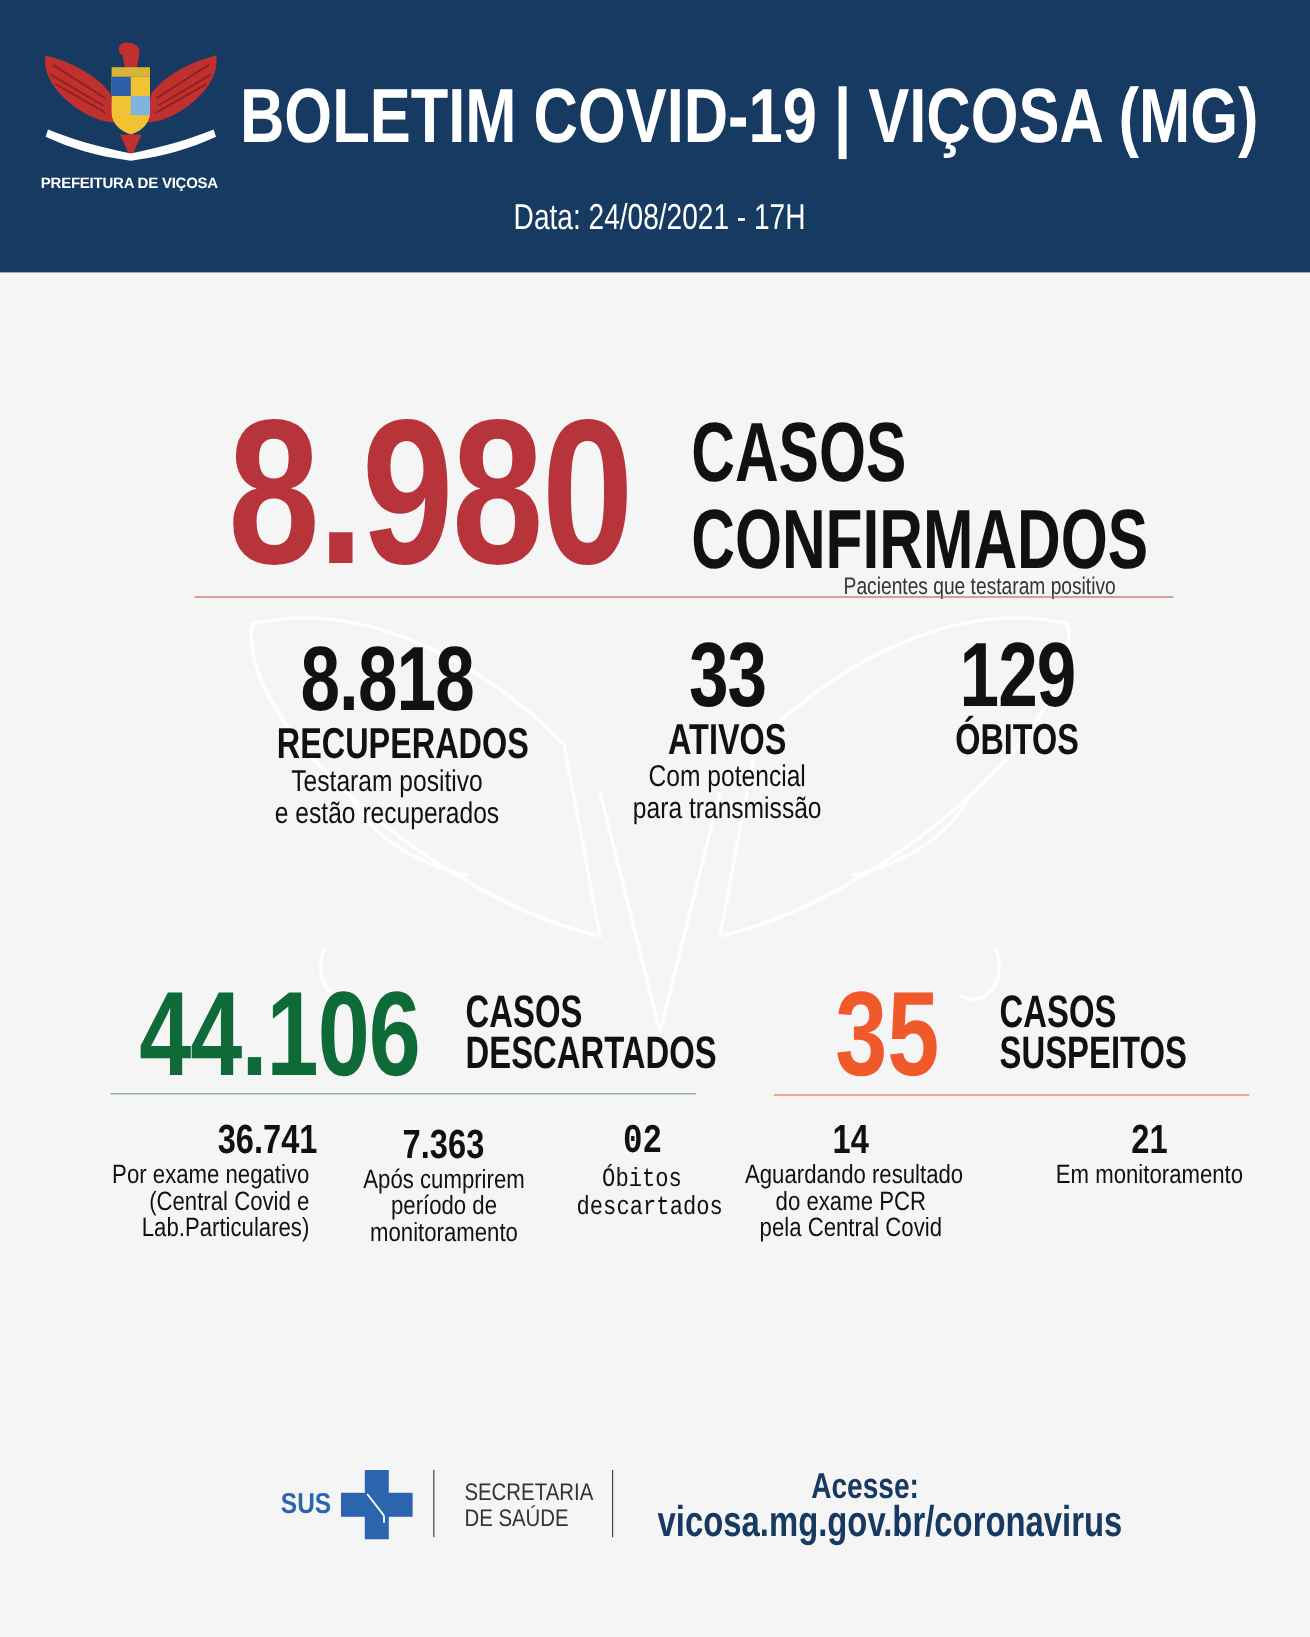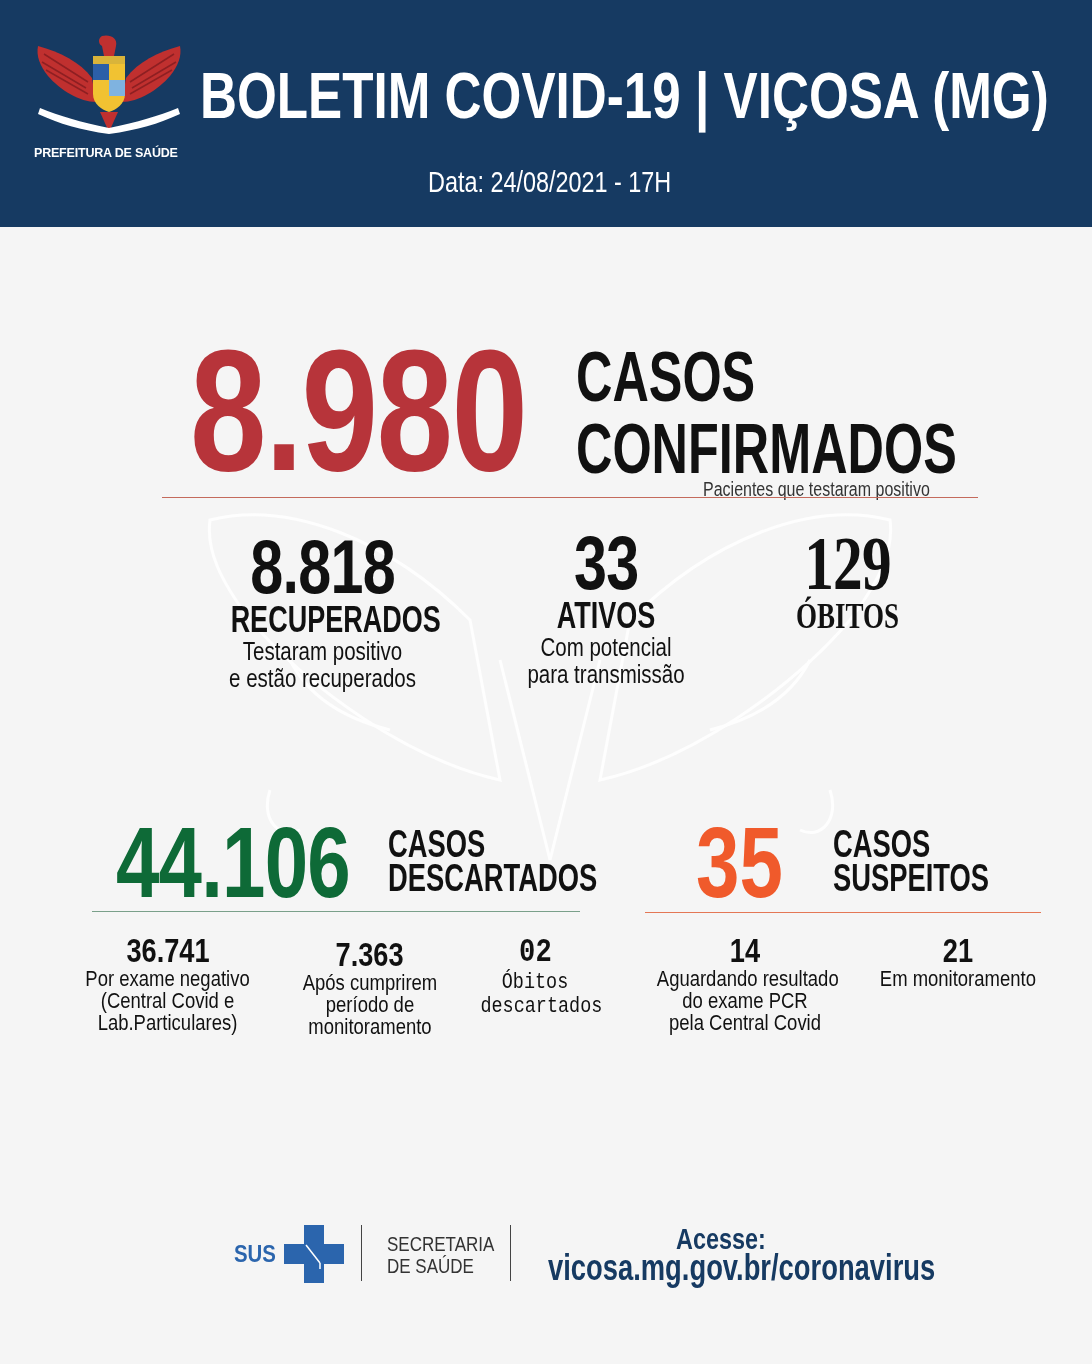--- a/index.html
+++ b/index.html
@@ -65,21 +65,21 @@
     .stat .lbl {
       font-weight: bold; font-size: 36px; line-height: 36px; color: #111;
       transform: scaleX(0.75); display: block; white-space: nowrap;
     }
     .stat .desc {
       font-size: 25px; line-height: 27px; color: #111;
       transform: scaleX(0.82); display: block; white-space: nowrap;
     }
     .stat-rec { left: 200px; top: 532px; width: 245px; }
     .stat-at { left: 494px; top: 528px; width: 224px; }
-    .stat-ob { left: 760px; top: 528px; width: 175px; font-family: Liberation Serif, serif; }
+    .stat-ob { left: 760px; top: 528px; width: 175px; }
 
     
     .big-green {
       position: absolute; left: 116px; top: 812px;
       color: #0e6a37; font-weight: bold; font-size: 100px; line-height: 100px;
       transform: scaleX(0.78); transform-origin: left top; white-space: nowrap; letter-spacing: -1px;
     }
     .desc-l1, .desc-l2, .susp-l1, .susp-l2 {
       position: absolute; color: #111; font-weight: bold; font-size: 38px; line-height: 36px;
       transform: scaleX(0.72); transform-origin: left top; white-space: nowrap;
@@ -99,24 +99,24 @@
 
     .sub { position: absolute; text-align: center; }
     .sub .num {
       font-weight: bold; font-size: 34px; line-height: 36px; color: #111;
       transform: scaleX(0.80); display: inline-block; white-space: nowrap;
     }
     .sub .desc {
       font-size: 22px; line-height: 22px; color: #111;
       transform: scaleX(0.84); display: block; white-space: nowrap;
     }
-    .sub-1 { left: 60px; top: 932px; width: 215px; }
+    .sub-1 { left: 60px; top: 932px; width: 215px; text-align: right; }
     .sub-2 { left: 280px; top: 936px; width: 180px; text-align: center; }
     .sub-3 { left: 470px; top: 934px; width: 130px; font-family: Liberation Mono, monospace; }
-    .sub-4 { left: 640px; top: 932px; width: 210px; text-align: center; }
+    .sub-4 { left: 604px; top: 932px; width: 210px; text-align: center; }
     .sub-5 { left: 865px; top: 932px; width: 185px; }
     .sub-3 .desc { margin-top: 2px; }
     .sus-text {
       position: absolute; left: 234px; top: 1240px; color: #2b65ad; font-weight: bold; font-size: 24px;
       transform: scaleX(0.85); transform-origin: left top;
     }
     .sus-cross { position: absolute; left: 284px; top: 1225px; width: 60px; height: 58px; }
     .vsep1 { position: absolute; left: 361px; top: 1225px; width: 1px; height: 56px; background: #444; }
     .vsep2 { position: absolute; left: 510px; top: 1225px; width: 1px; height: 56px; background: #444; }
     .sec-l1, .sec-l2 {
@@ -149,21 +149,21 @@
     <rect x="63" y="24" width="32" height="8" fill="#d9b43a"></rect>
 
     <path d="M63 32 L95 32 L95 62 C95 72 86 78 79 80 C72 78 63 72 63 62Z" fill="#f1c232"></path>
     <rect x="63" y="32" width="16" height="16" fill="#2c5fa8"></rect>
     <rect x="79" y="48" width="16" height="16" fill="#7fb3e0"></rect>
 
     <path d="M70 80 L79 100 L88 80Z" fill="#c0302f"></path>
 
     <path d="M10 76 C30 84 50 90 79 96 C108 90 128 84 148 76 L150 82 C128 92 108 98 79 102 C50 98 30 92 8 82Z" fill="#fff"></path>
   </svg>
-  <div class="logo-caption">PREFEITURA DE SAÚDE</div>
+  <div class="logo-caption">PREFEITURA DE VIÇOSA</div>
   <div class="title">BOLETIM COVID-19 | VIÇOSA (MG)</div>
   <div class="date">Data: 24/08/2021 - 17H</div>
 </div>
 
 <svg class="watermark" viewBox="0 0 760 520" fill="none" stroke="#ffffff" stroke-width="3">
   <path d="M40 160 C120 140 220 180 300 260 L330 420 C240 400 140 330 80 260 C50 220 36 190 40 160Z"></path>
   <path d="M720 160 C640 140 540 180 460 260 L430 420 C520 400 620 330 680 260 C710 220 724 190 720 160Z"></path>
   <path d="M330 300 L380 500 L430 300"></path>
   <path d="M120 300 C140 340 180 360 220 370 M640 300 C620 340 580 360 540 370"></path>
   <path d="M100 430 C90 460 110 480 130 470 M660 430 C670 460 650 480 630 470"></path>

